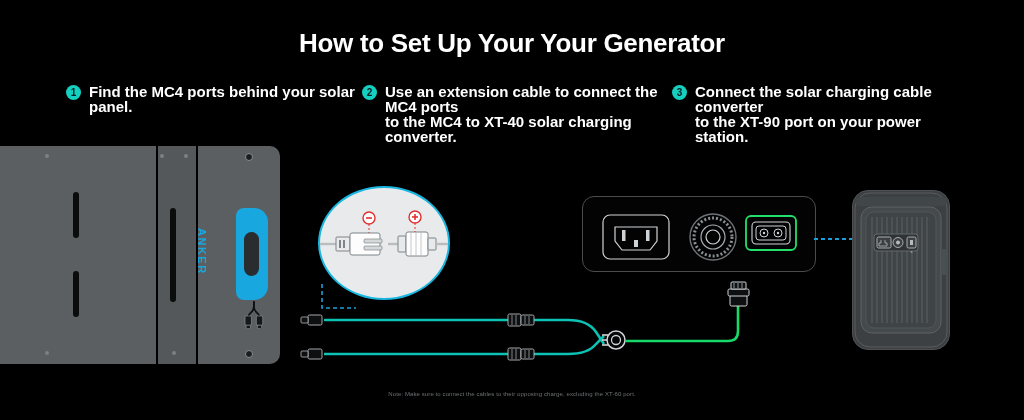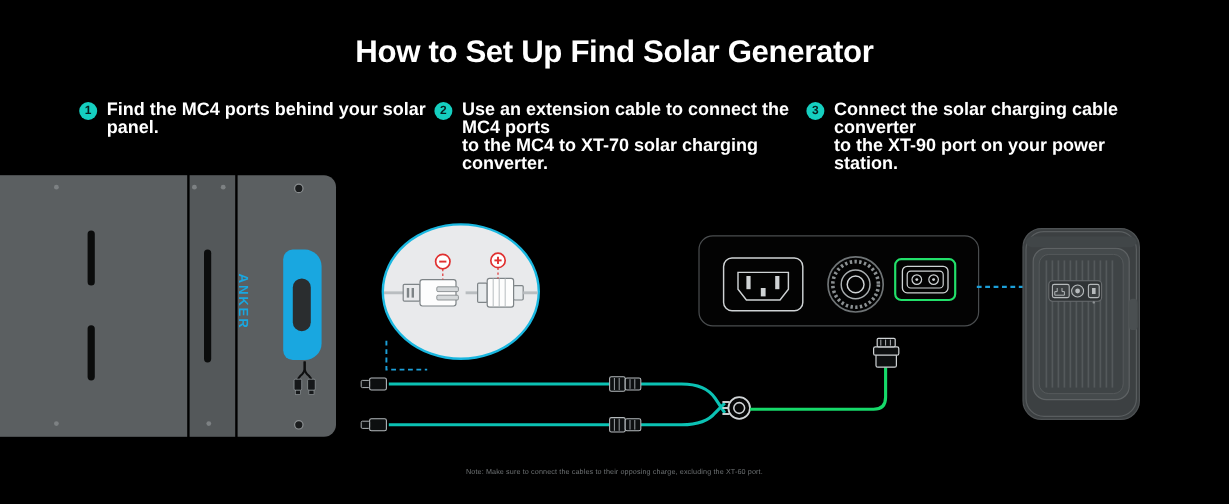--- a/index.html
+++ b/index.html
@@ -81,33 +81,33 @@
     font-size:6px;color:#6d7173;letter-spacing:0.1px;
   }
 
   svg{display:block;overflow:visible;}
 </style>
 </head>
 <body>
 
 <div id="stage">
 
-  <div class="title">How to Set Up Find Solar Generator</div>
+  <div class="title">How to Set Up Your Your Generator</div>
 
   <div class="steps">
 
     <div class="step s1">
       <div class="badge">1</div>
       <div class="step-text">Find the MC4 ports behind your solar panel.</div>
     </div>
 
     <div class="step s2">
       <div class="badge">2</div>
       <div class="step-text">Use an extension cable to connect the MC4 ports
-to the MC4 to XT-70 solar charging converter.</div>
+to the MC4 to XT-40 solar charging converter.</div>
     </div>
 
     <div class="step s3">
       <div class="badge">3</div>
       <div class="step-text">Connect the solar charging cable converter
 to the XT-90 port on your power station.</div>
     </div>
 
   </div>
 

